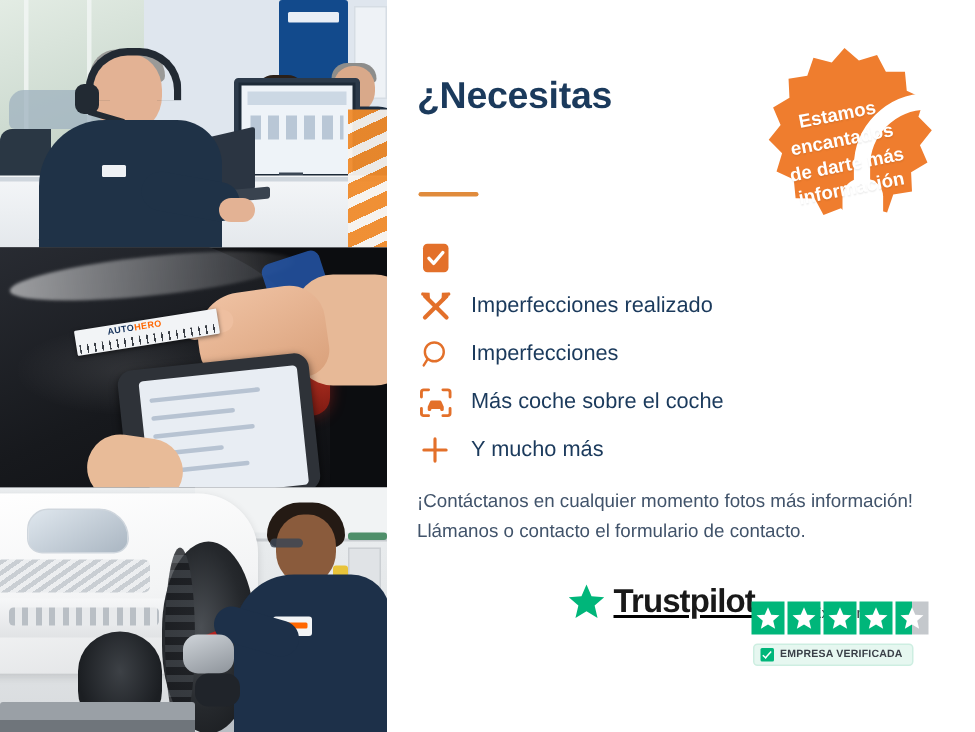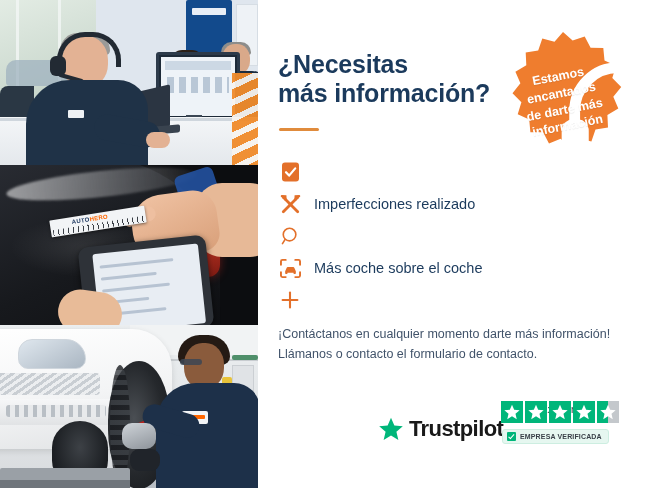--- a/index.html
+++ b/index.html
@@ -158,21 +158,21 @@
   .feat{display:flex;align-items:center;height:32px;}
   .feat .ic{width:28px;height:26px;flex:none;display:flex;align-items:center;justify-content:center;margin-right:10px;}
   .feat .lb{font-size:14.5px;color:#1b3a5c;font-weight:400;}
 
   
   .contact{position:absolute;left:20px;top:324px;width:360px;
      font-size:12.5px;line-height:1.62;color:#41536a;}
 
   
   .tp{position:absolute;left:120px;top:386px;width:250px;height:70px;}
-  .tp .logo{position:absolute;left:0;top:30px;display:flex;align-items:center;}
+  .tp .logo{position:absolute;left:0;top:2px;display:flex;align-items:center;text-decoration:underline;}
   .tp .logo .tpstar{width:26px;height:26px;margin-right:5px;}
   .tp .logo .tpname{font-size:22px;font-weight:700;color:#191919;letter-spacing:-.6px;}
   .tp .exc{position:absolute;left:123px;top:18px;width:124px;text-align:center;
      font-size:10px;color:#32363c;font-weight:400;}
   .tp .stars{position:absolute;left:123px;top:15px;display:flex;gap:2px;}
   .tp .stars .sq{width:22px;height:22px;background:#00b67a;position:relative;}
   .tp .stars .sq.half{background:linear-gradient(90deg,#00b67a 50%,#c4c8cc 50%);}
   .tp .stars .sq svg{position:absolute;left:2px;top:2px;}
   .tp .verified{position:absolute;left:124px;top:43px;display:flex;align-items:center;
      background:#e6f7f0;border:1px solid #cdeee1;border-radius:3px;padding:2px 6px 2px 4px;}
@@ -294,21 +294,20 @@
         <div class="glove2"></div>
       </div>
     </div>
 
   </div>
 
   <div class="content">
 
     <div class="heading">
       <div>¿Necesitas</div>
-      <div>más información?</div>
     </div>
     <div class="rule"></div>
 
     <div class="badge">
       <svg viewBox="0 0 130 130">
         <path fill="#ef7d2e" d="
           M65 4
           L74.6 12.4 L86.7 8.6 L92.6 19.8 L105.3 19.9 L106.5 32.5 L118 37.8
           L114.3 49.9 L123.2 58.9 L115.3 68.8 L120.3 80.4 L109.4 86.9
           L110 99.6 L97.5 101.6 L93.4 113.6 L81.2 110.4 L72 119.2
@@ -358,20 +357,21 @@
         <span class="lb">Imperfecciones realizado</span>
       </div>
 
       <div class="feat">
         <span class="ic">
           <svg width="21" height="21" viewBox="0 0 22 22">
             <circle cx="10" cy="9" r="6.6" fill="none" stroke="#e3702a" stroke-width="1.7"></circle>
             <line x1="5.2" y1="14.2" x2="2.6" y2="18.4" stroke="#e3702a" stroke-width="1.7" stroke-linecap="round"></line>
           </svg>
         </span>
+        <span class="lb">Imperfecciones</span>
       </div>
 
       <div class="feat">
         <span class="ic">
           <svg width="23" height="21" viewBox="0 0 24 22">
             <g fill="none" stroke="#e3702a" stroke-width="2" stroke-linecap="round" stroke-linejoin="round">
               <path d="M2 7 V3.6 a1.6 1.6 0 0 1 1.6-1.6 H7"></path>
               <path d="M17 2 h3.4 A1.6 1.6 0 0 1 22 3.6 V7"></path>
               <path d="M22 15 v3.4 a1.6 1.6 0 0 1-1.6 1.6 H17"></path>
               <path d="M7 20 H3.6 A1.6 1.6 0 0 1 2 18.4 V15"></path>
@@ -384,26 +384,27 @@
 
       <div class="feat">
         <span class="ic">
           <svg width="20" height="20" viewBox="0 0 20 20">
             <g stroke="#e3702a" stroke-width="2.1" stroke-linecap="round">
               <line x1="10" y1="2.6" x2="10" y2="17.4"></line>
               <line x1="2.6" y1="10" x2="17.4" y2="10"></line>
             </g>
           </svg>
         </span>
+        <span class="lb">Y mucho más</span>
       </div>
 
     </div>
 
     <div class="contact">
-      <div>¡Contáctanos en cualquier momento darte más información!</div>
+      <div>¡Contáctanos en cualquier momento fotos más información!</div>
       <div>Llámanos o contacto el formulario de contacto.</div>
     </div>
 
     <div class="tp">
       <div class="logo">
         <span class="tpstar">
           <svg width="26" height="26" viewBox="0 0 24 24">
             <path fill="#00b67a" d="M12 1.6 l3.1 7.2 7.8 .6 -5.9 5.1 1.8 7.6 -6.8-4.1 -6.8 4.1 1.8-7.6 -5.9-5.1 7.8-.6 z"></path>
           </svg>
         </span>

